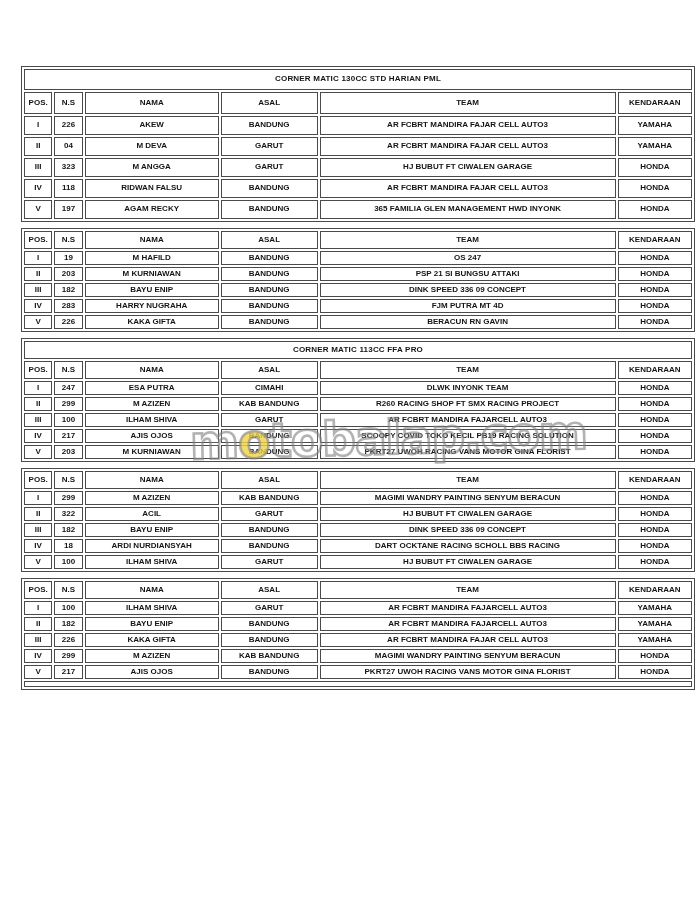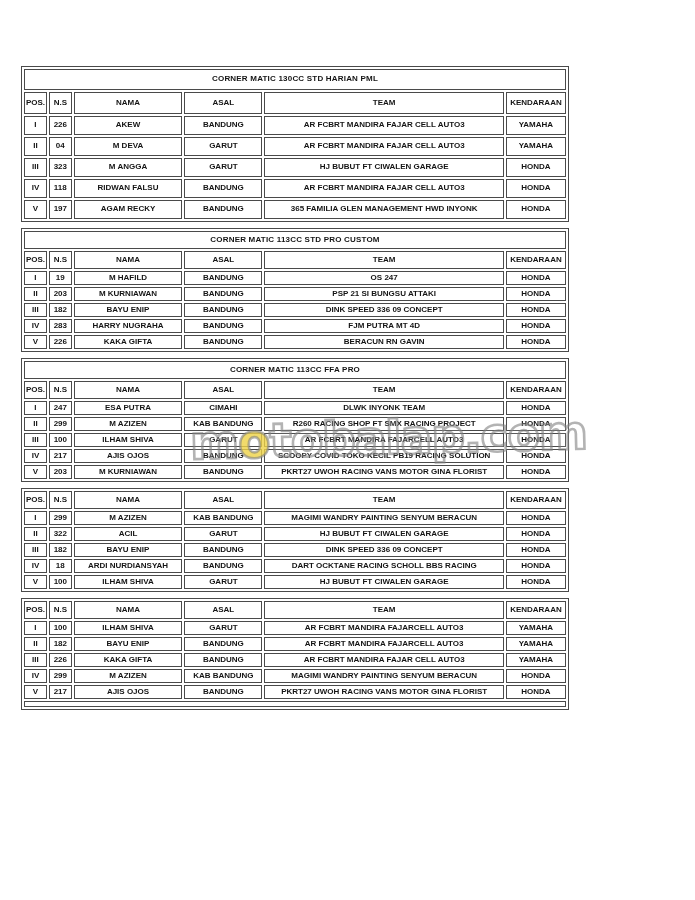--- a/index.html
+++ b/index.html
@@ -6,21 +6,21 @@
   body {
     width:695px; height:900px;
     background:#ffffff;
     font-family:"Liberation Sans", sans-serif;
     position:relative;
     overflow:hidden;
   }
   .doc {
     position:absolute;
     top:66px; left:21px;
-    width:548px;
+    width:674px;
   }
   table.results-table {
     width:100%;
     table-layout:fixed;
     border-collapse:separate;
     border-spacing:2px;
     border:1px solid #4a4a4a;
     background:#ffffff;
     margin:0 0 6px 0;
   }
@@ -137,23 +137,20 @@
     <table class="results-table t-small">
       <colgroup>
         <col style="width: 4.3%;">
         <col style="width: 4.3%;">
         <col style="width: 20.4%;">
         <col style="width: 14.7%;">
         <col style="width: 45%;">
         <col style="width: 11.3%;">
       </colgroup>
       <tbody>
-        <tr>
-          <td colspan="6" class="title-cell">CORNER MATIC 113CC STD PRO CUSTOM</td>
-        </tr>
         <tr class="head-row">
           <td>POS.</td>
           <td>N.S</td>
           <td>NAMA</td>
           <td>ASAL</td>
           <td>TEAM</td>
           <td>KENDARAAN</td>
         </tr>
         <tr class="data-row">
           <td class="cell-pos">I</td>

